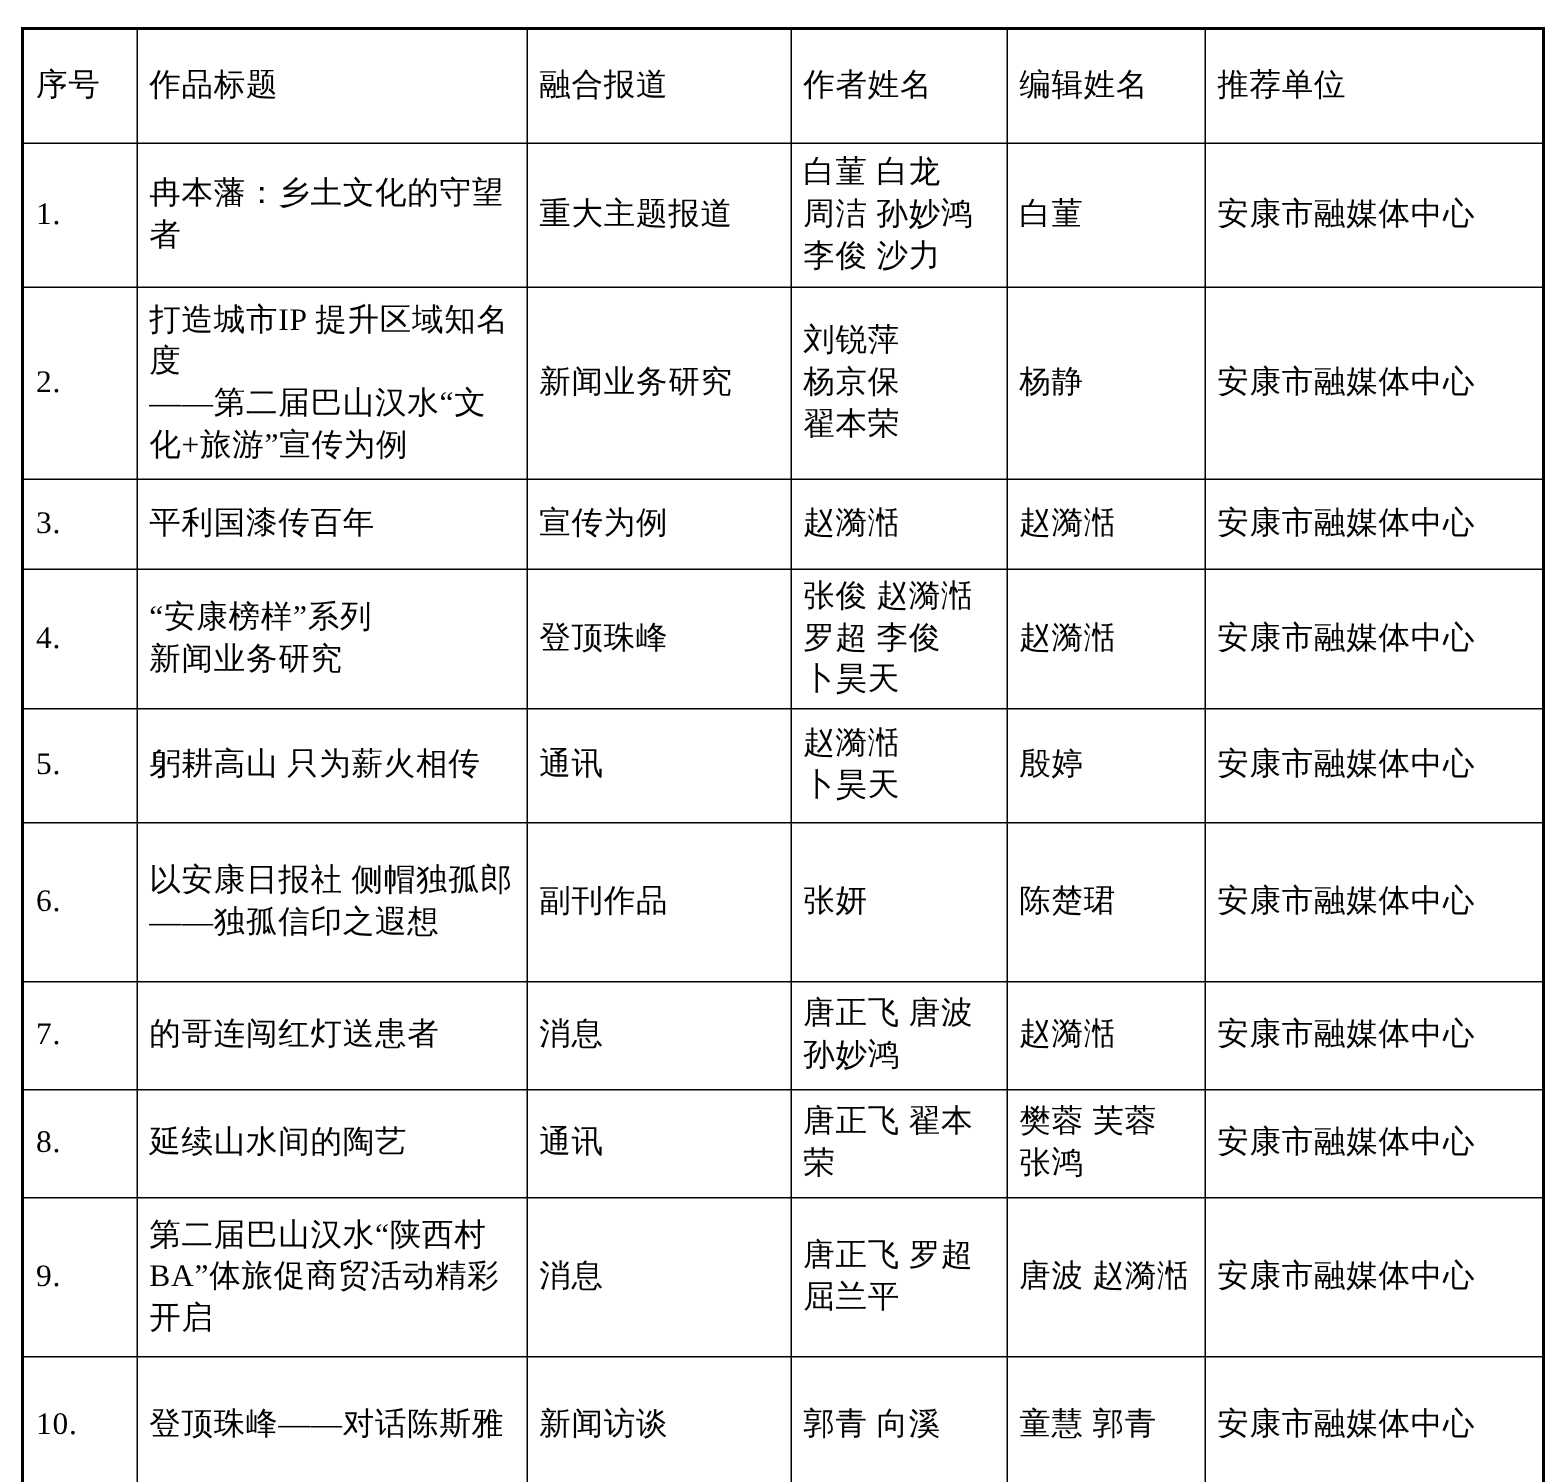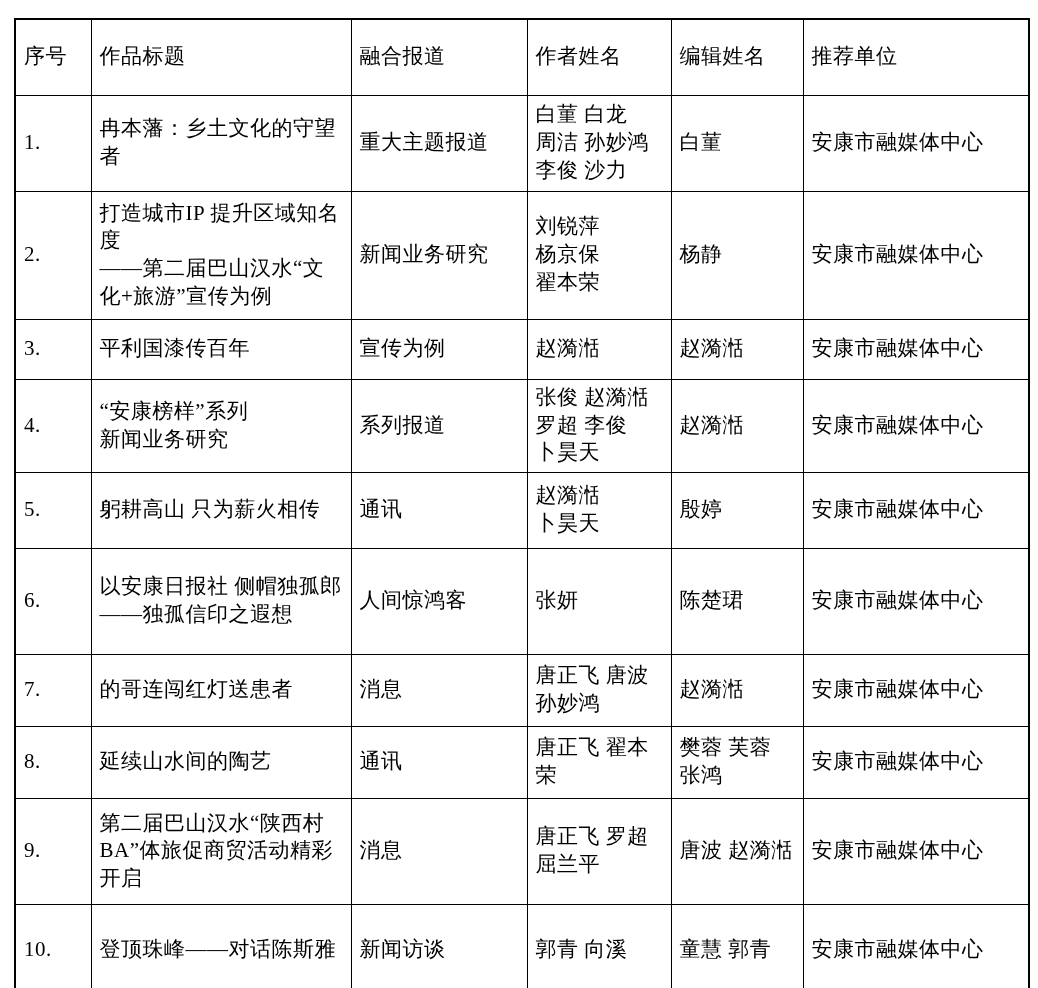--- a/index.html
+++ b/index.html
@@ -133,40 +133,40 @@
         <td class="title-cell cell-multi">平利国漆传百年</td>
         <td class="cat-cell">宣传为例</td>
         <td class="author-cell cell-multi">赵漪湉</td>
         <td class="editor-cell cell-multi">赵漪湉</td>
         <td class="unit-cell">安康市融媒体中心</td>
       </tr>
       <tr class="r4">
         <td class="no-cell">4.</td>
         <td class="title-cell cell-multi">“安康榜样”系列
 新闻业务研究</td>
-        <td class="cat-cell">系列报道</td>
+        <td class="cat-cell">登顶珠峰</td>
         <td class="author-cell cell-multi">张俊  赵漪湉
 罗超  李俊
 卜昊天</td>
         <td class="editor-cell cell-multi">赵漪湉</td>
         <td class="unit-cell">安康市融媒体中心</td>
       </tr>
       <tr class="r5">
         <td class="no-cell">5.</td>
         <td class="title-cell cell-multi">躬耕高山  只为薪火相传</td>
         <td class="cat-cell">通讯</td>
         <td class="author-cell cell-multi">赵漪湉
 卜昊天</td>
         <td class="editor-cell cell-multi">殷婷</td>
         <td class="unit-cell">安康市融媒体中心</td>
       </tr>
       <tr class="r6">
         <td class="no-cell">6.</td>
         <td class="title-cell cell-multi">以安康日报社  侧帽独孤郎——独孤信印之遐想</td>
-        <td class="cat-cell">人间惊鸿客</td>
+        <td class="cat-cell">副刊作品</td>
         <td class="author-cell cell-multi">张妍</td>
         <td class="editor-cell cell-multi">陈楚珺</td>
         <td class="unit-cell">安康市融媒体中心</td>
       </tr>
       <tr class="r7">
         <td class="no-cell">7.</td>
         <td class="title-cell cell-multi">的哥连闯红灯送患者</td>
         <td class="cat-cell">消息</td>
         <td class="author-cell cell-multi">唐正飞  唐波
 孙妙鸿</td>

